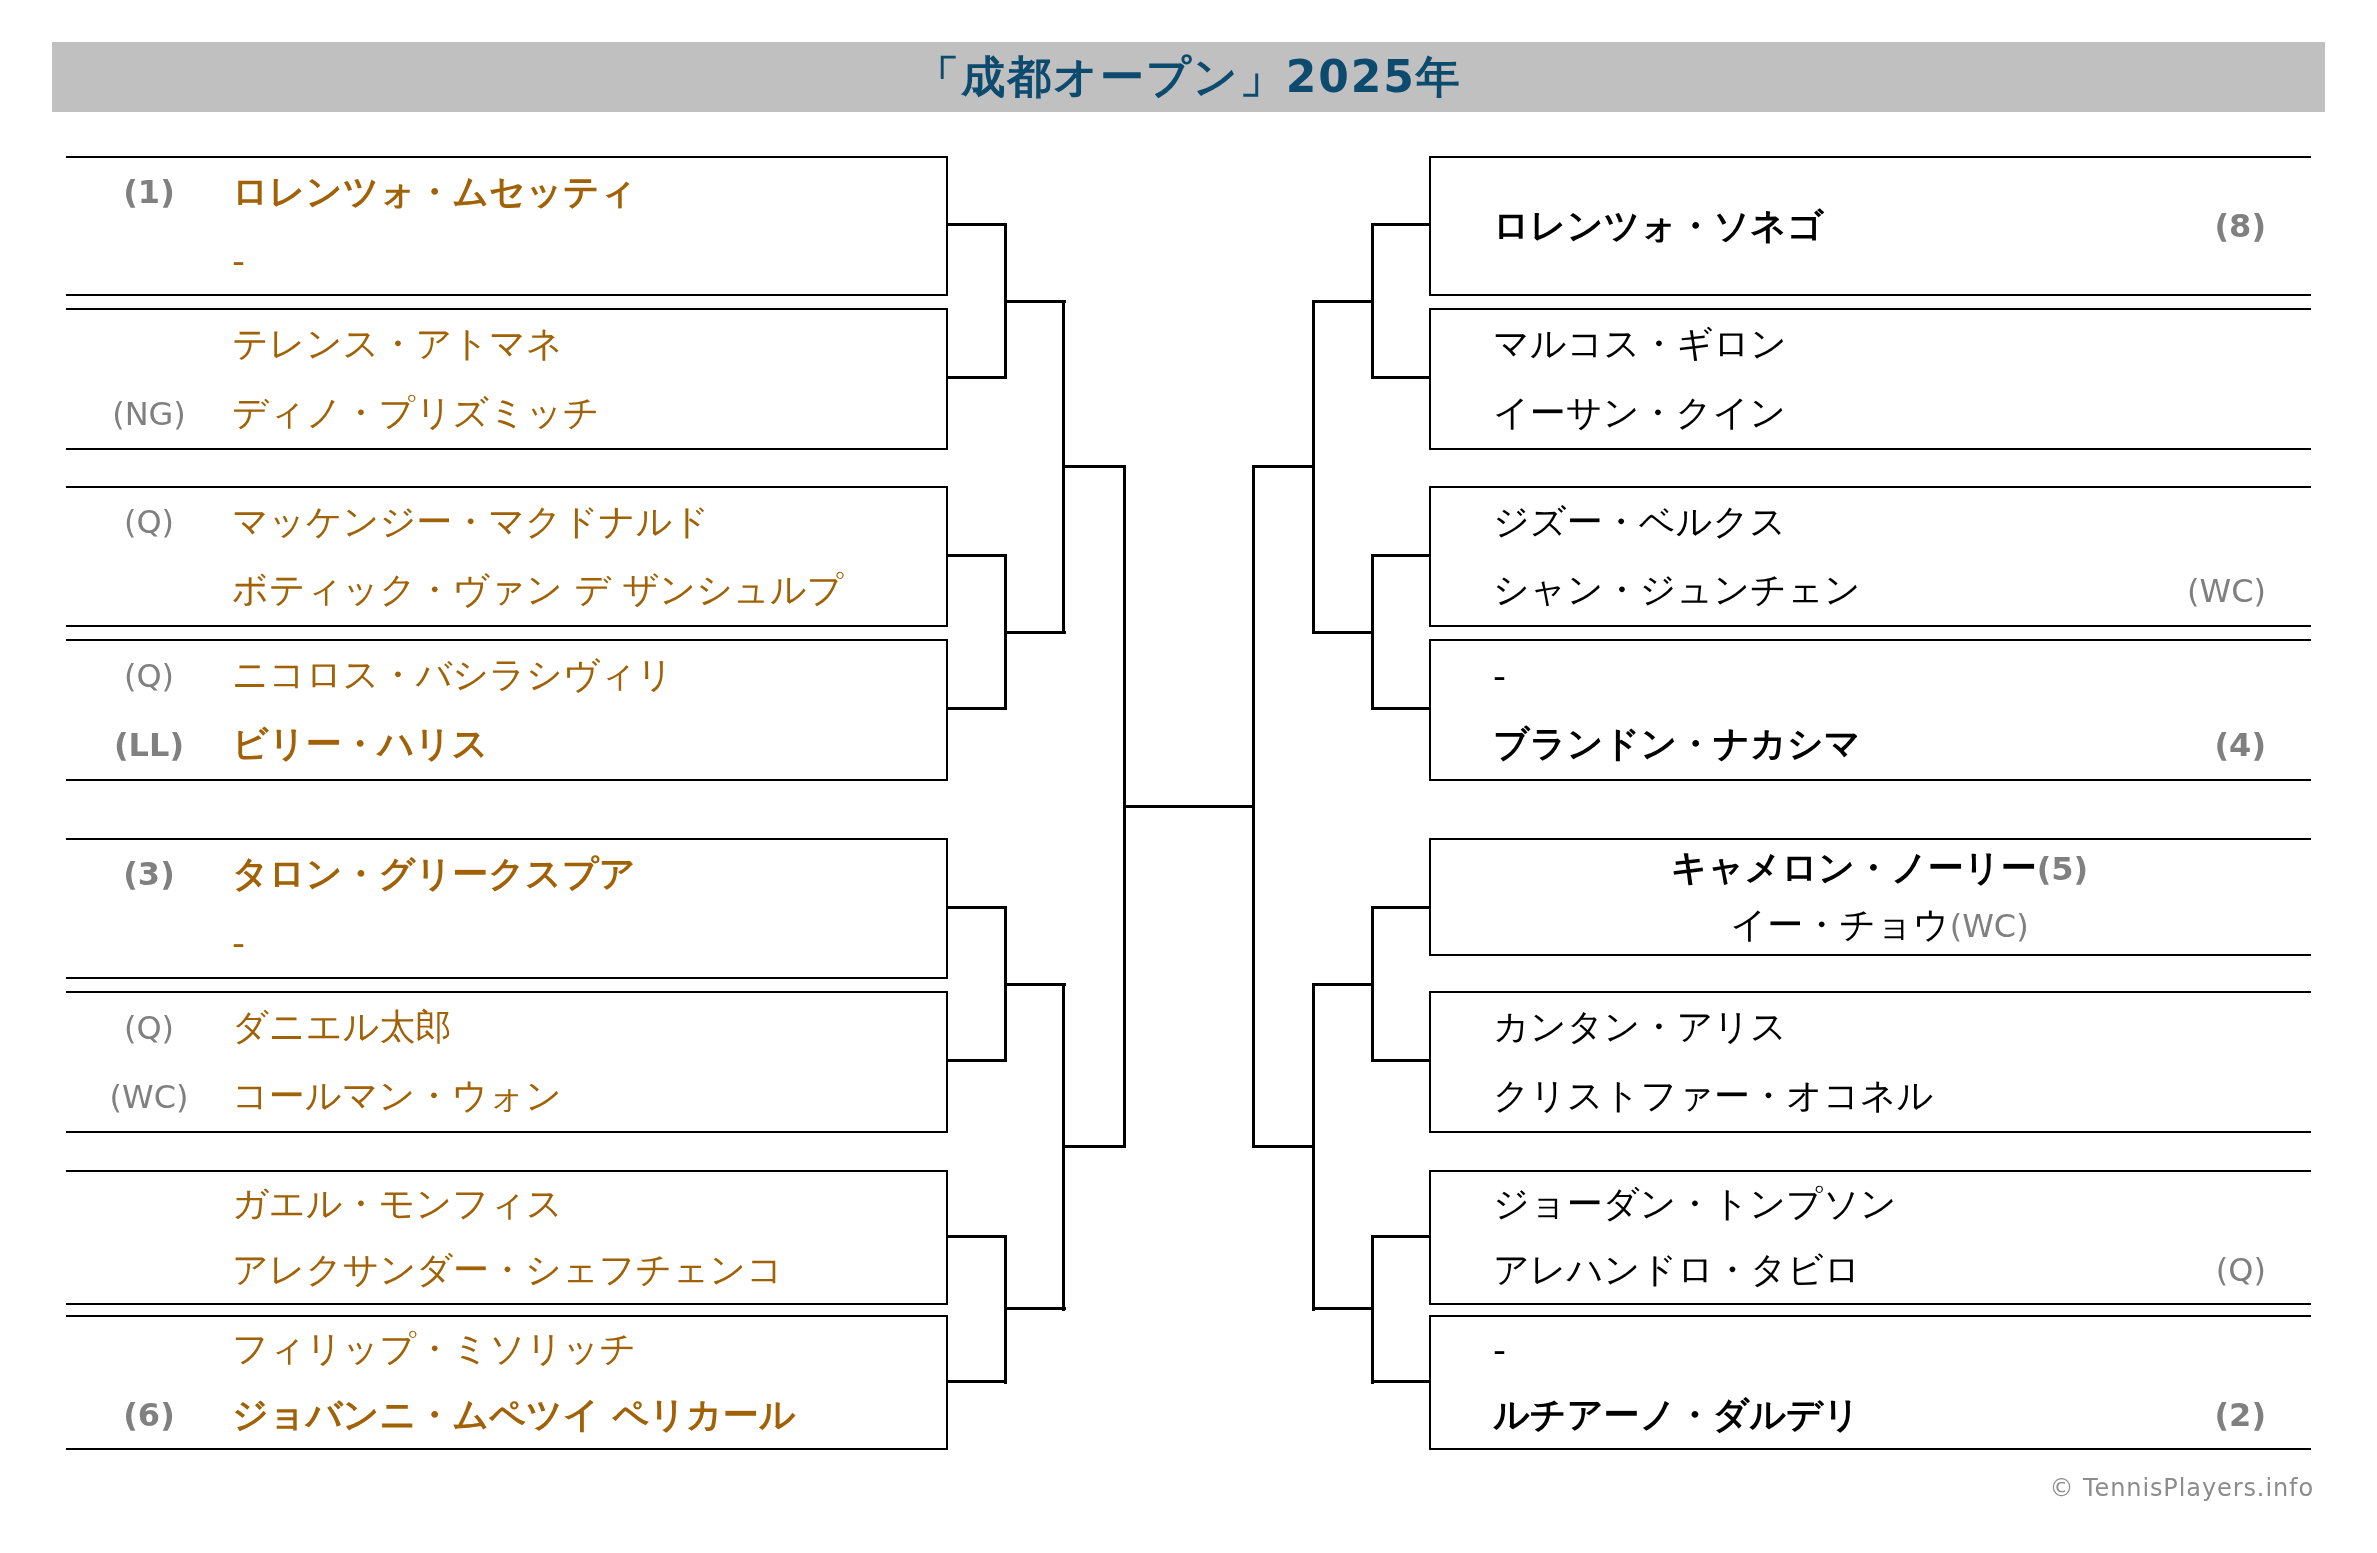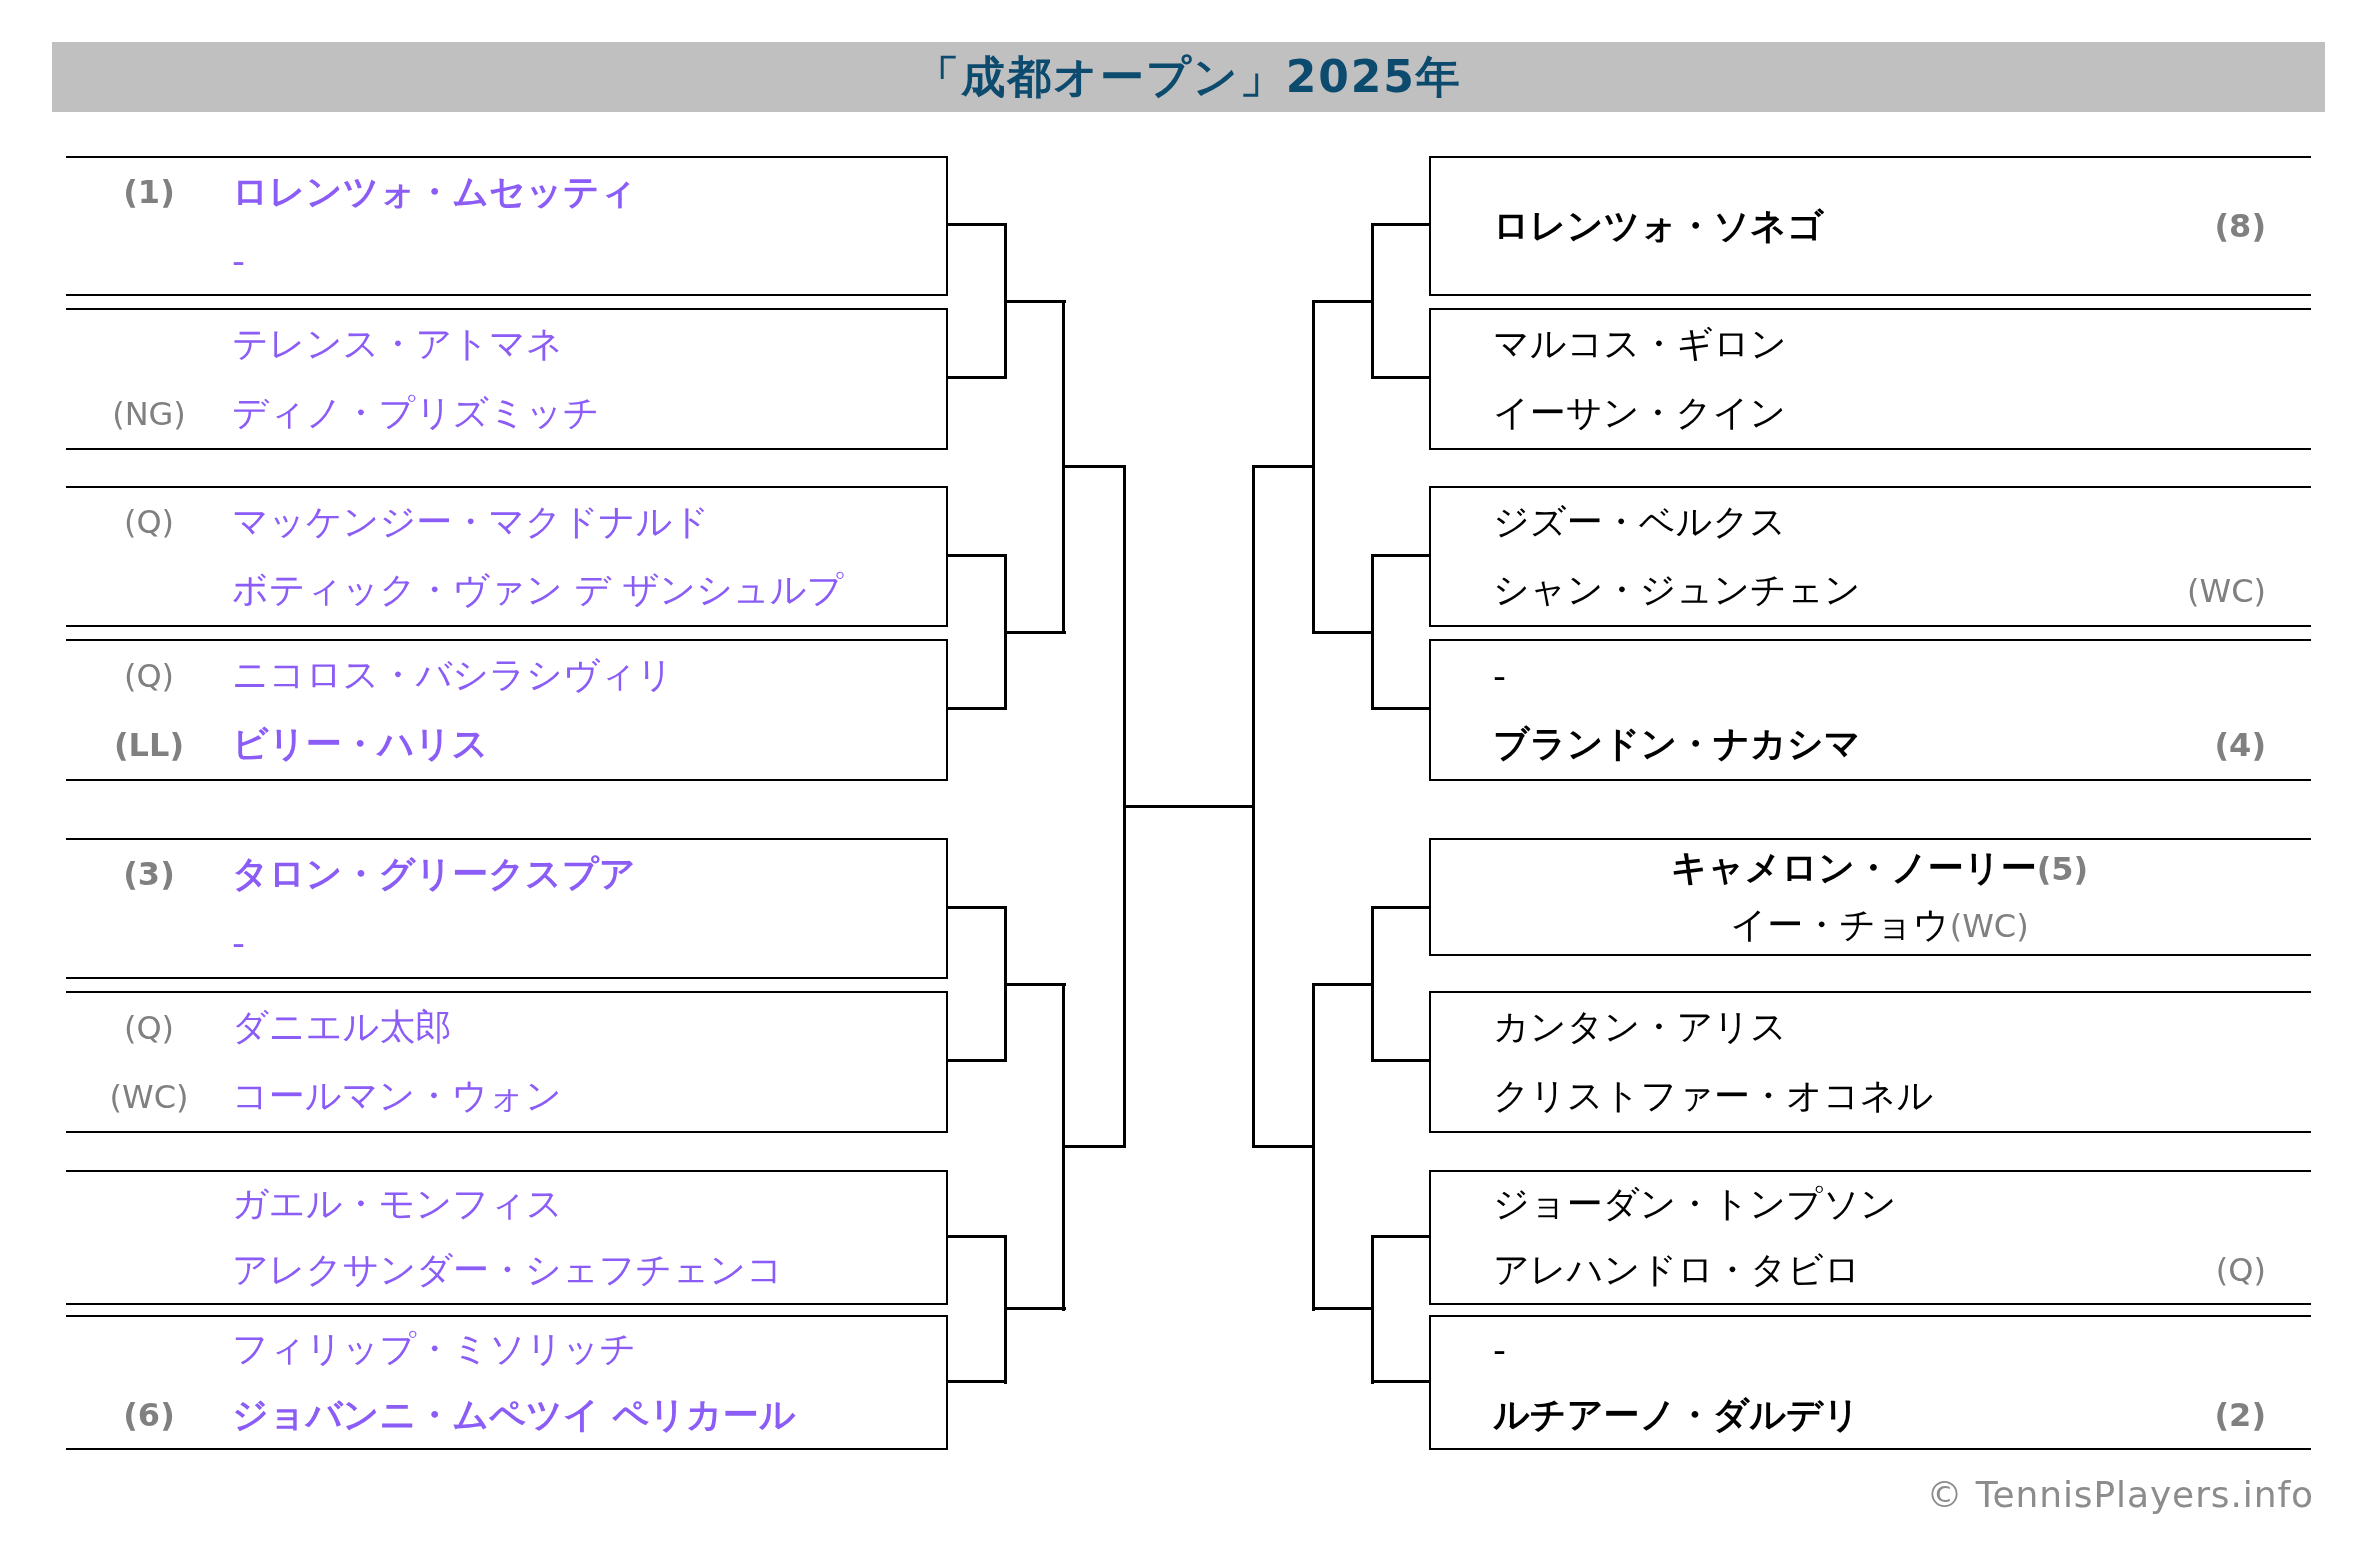--- a/index.html
+++ b/index.html
@@ -18,30 +18,30 @@
     position:absolute; box-sizing:border-box;
     border-top:2.8px solid #000; border-bottom:2.8px solid #000;
     display:flex; flex-direction:column; background:transparent;
   }
   .match.side-left  { left:66px;  width:882px; border-right:2.8px solid #000; }
   .match.side-right { left:1429px; width:882px; border-left:2.8px solid #000; }
 
   .prow { flex:1; display:flex; align-items:center; }
 
   .tagL { flex:0 0 166px; text-align:center; font-size:32px; color:#808080; }
-  .nameL { font-size:36px; color:#8b5cf6; white-space:nowrap; }
+  .nameL { font-size:36px; color:#a16207; white-space:nowrap; }
   .nameR { padding-left:62px; font-size:36px; color:#000000; white-space:nowrap; }
   .tagR { margin-left:auto; padding-right:45px; font-size:32px; color:#808080; }
   .bold { font-weight:bold; }
 
   .cline { position:absolute; background:#000000; }
 
   .footer {
     position:absolute; top:1474px; right:63px;
-    font-size:36px; color:#8c8c8c; letter-spacing:0.9px;
+    font-size:24px; color:#8c8c8c; letter-spacing:0.9px;
   }
 </style>
 </head>
 <body>
 
 <div class="page">
   <div class="titlebar" style="background: rgb(192, 192, 192);">
     <span class="title-text">「成都オープン」2025年</span>
   </div>
 

